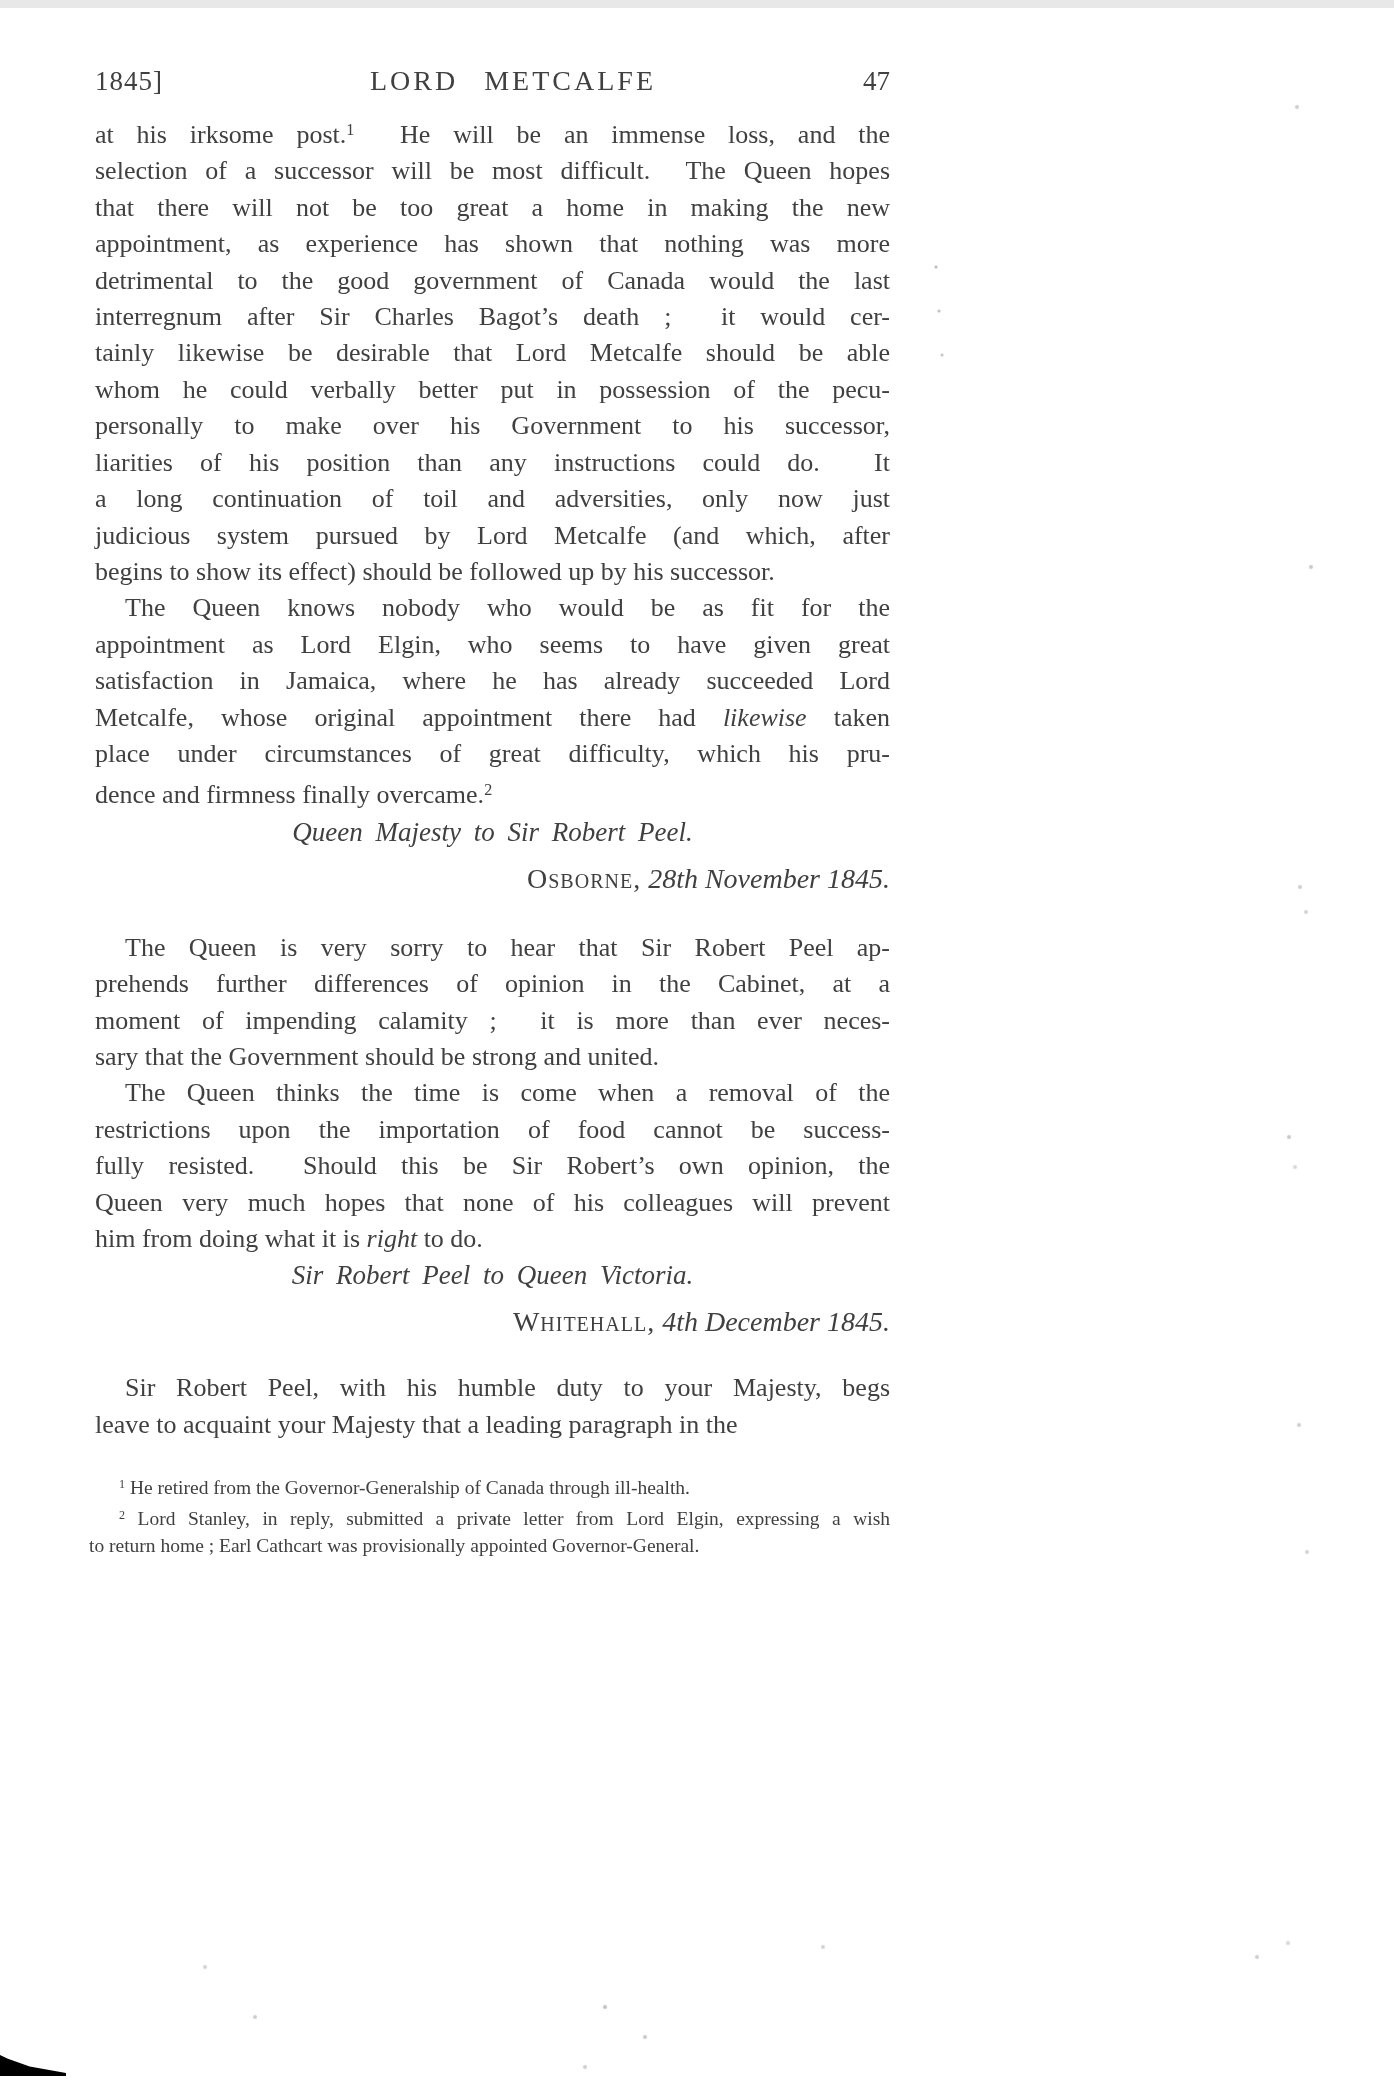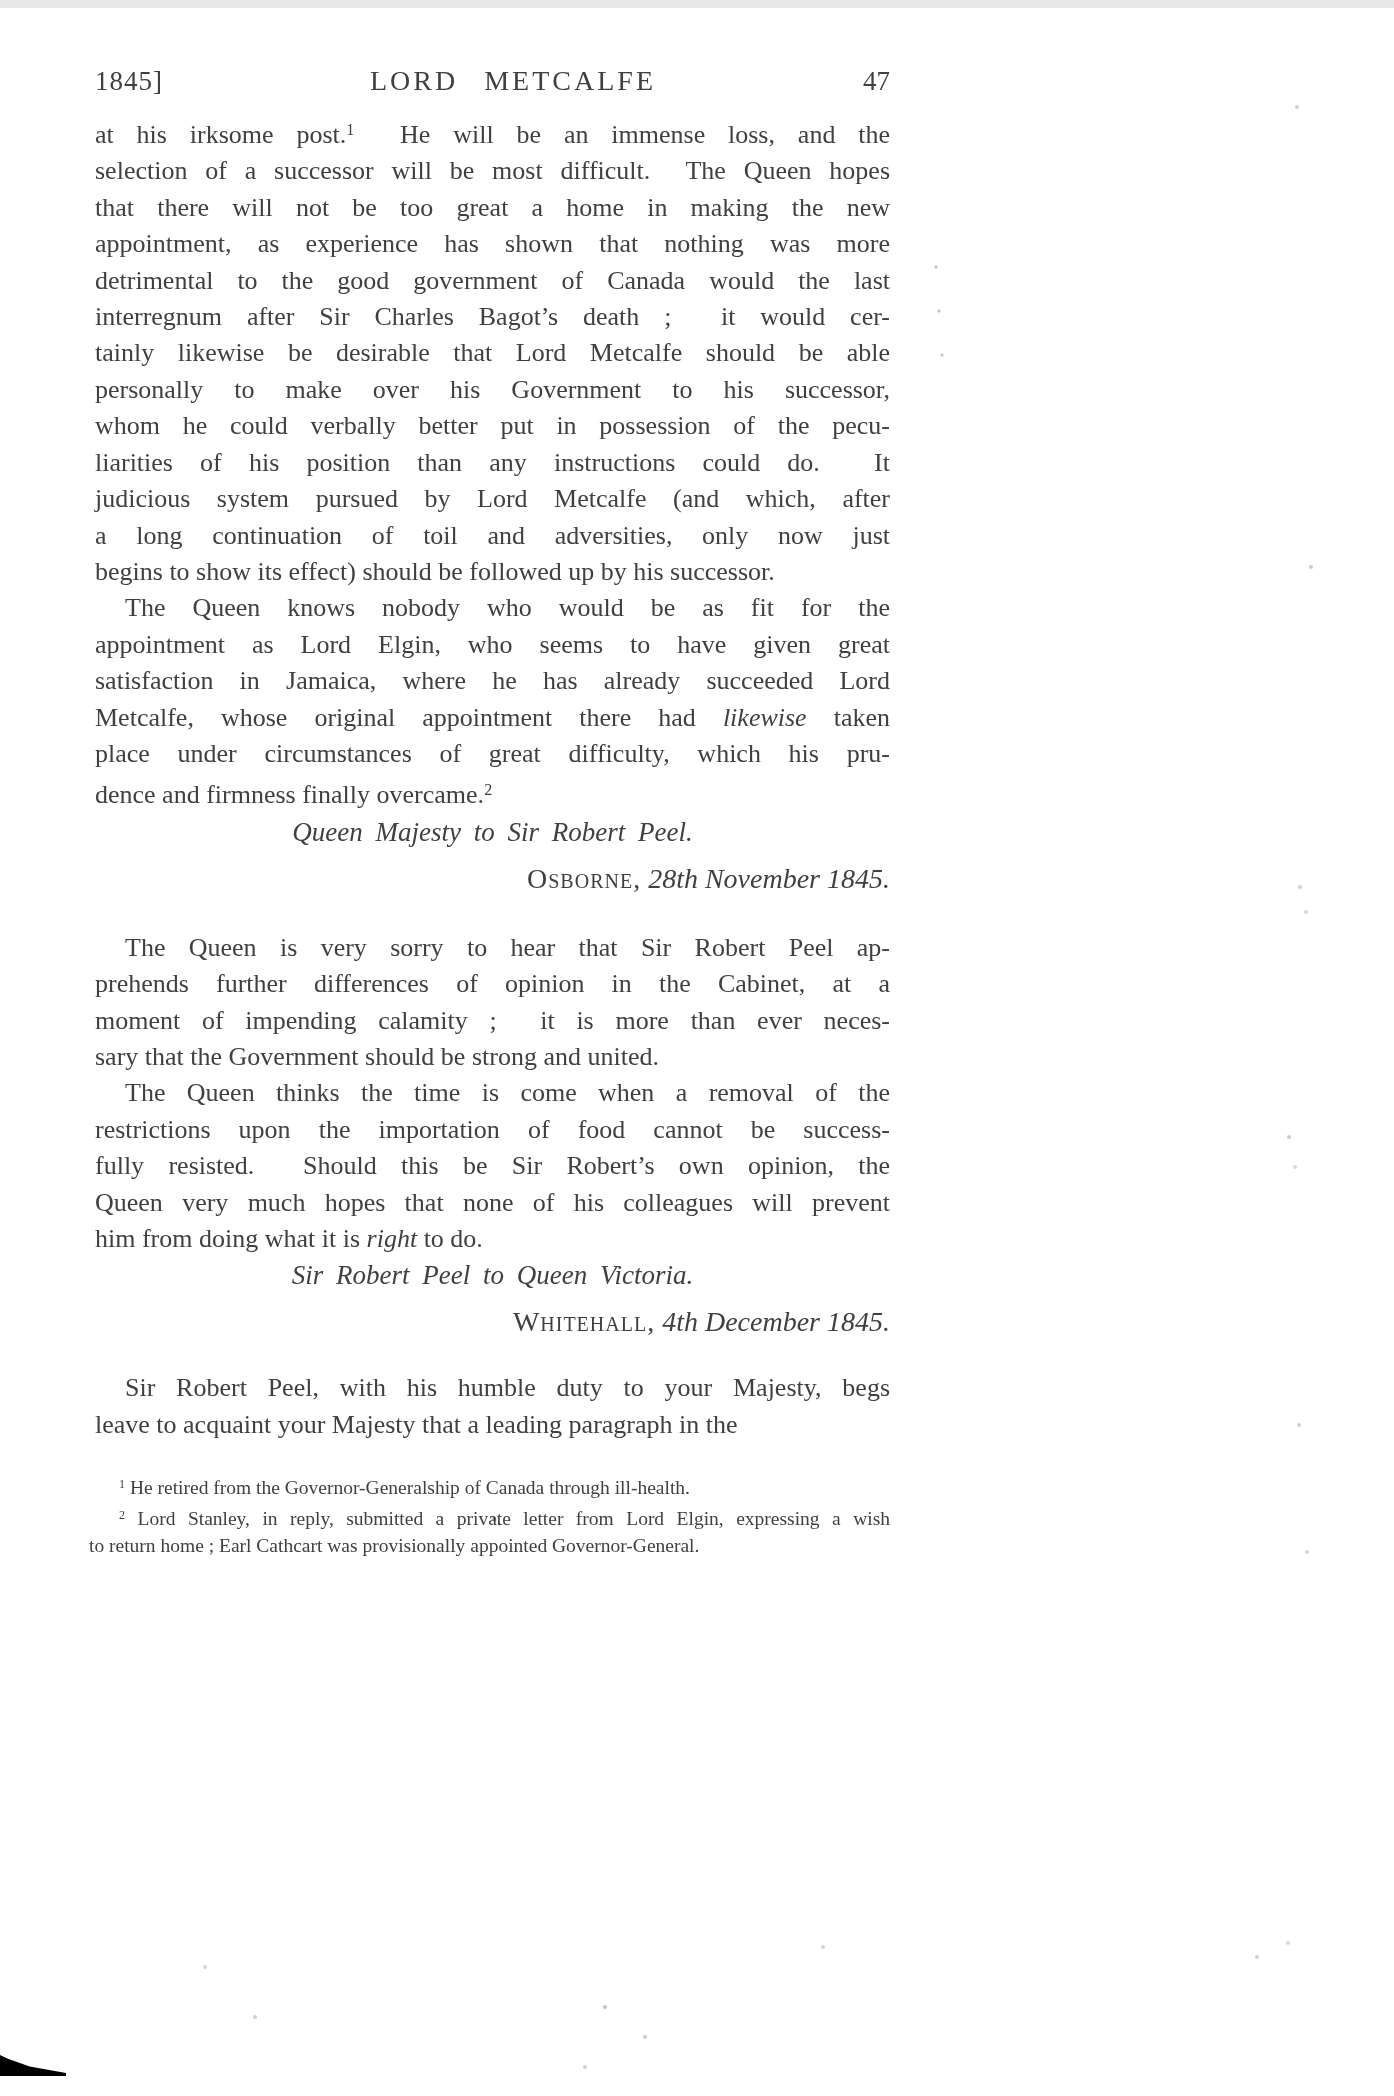--- a/index.html
+++ b/index.html
@@ -86,25 +86,25 @@
 
     <section class="body-text">
         <div class="para">
           <div class="pline"><span>at his irksome post.</span><span class="sup">1</span><span>&nbsp; He will be an immense loss, and the</span></div>
           <div class="pline"><span>selection of a successor will be most difficult.&nbsp; The Queen hopes</span></div>
           <div class="pline"><span>that there will not be too great a home in making the new</span></div>
           <div class="pline"><span>appointment, as experience has shown that nothing was more</span></div>
           <div class="pline"><span>detrimental to the good government of Canada would the last</span></div>
           <div class="pline"><span>interregnum after Sir Charles Bagot’s death ;&nbsp; it would cer-</span></div>
           <div class="pline"><span>tainly likewise be desirable that Lord Metcalfe should be able</span></div>
+          <div class="pline"><span>whom he could verbally better put in possession of the pecu-</span></div>
           <div class="pline"><span>personally to make over his Government to his successor,</span></div>
-          <div class="pline"><span>whom he could verbally better put in possession of the pecu-</span></div>
           <div class="pline"><span>liarities of his position than any instructions could do.&nbsp; It</span></div>
+          <div class="pline"><span>a long continuation of toil and adversities, only now just</span></div>
           <div class="pline"><span>judicious system pursued by Lord Metcalfe (and which, after</span></div>
-          <div class="pline"><span>a long continuation of toil and adversities, only now just</span></div>
           <div class="pline last"><span>begins to show its effect) should be followed up by his successor.</span></div>
         </div>
         <div class="para">
           <div class="pline first-indent"><span>The Queen knows nobody who would be as fit for the</span></div>
           <div class="pline"><span>appointment as Lord Elgin, who seems to have given great</span></div>
           <div class="pline"><span>satisfaction in Jamaica, where he has already succeeded Lord</span></div>
           <div class="pline"><span>Metcalfe, whose original appointment there had </span><span class="it">likewise</span><span> taken</span></div>
           <div class="pline"><span>place under circumstances of great difficulty, which his pru-</span></div>
           <div class="pline last"><span>dence and firmness finally overcame.</span><span class="sup">2</span></div>
         </div>

